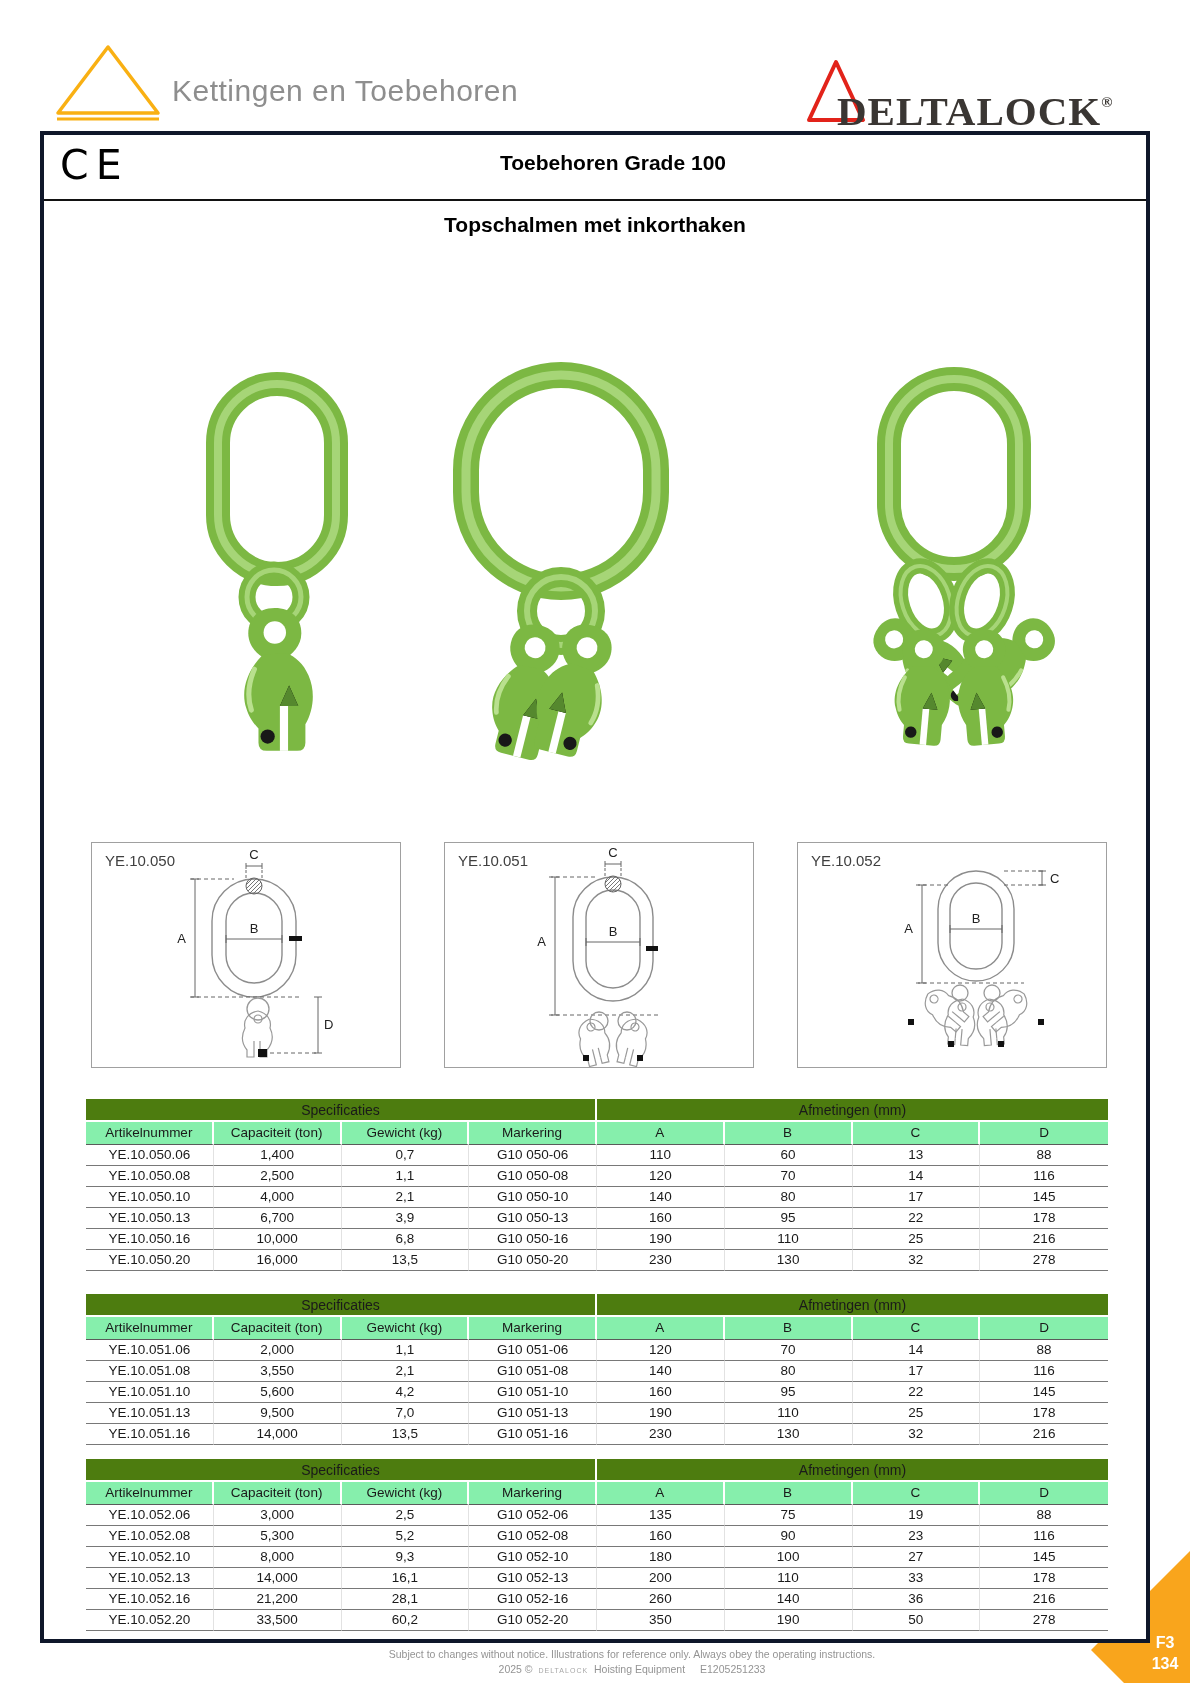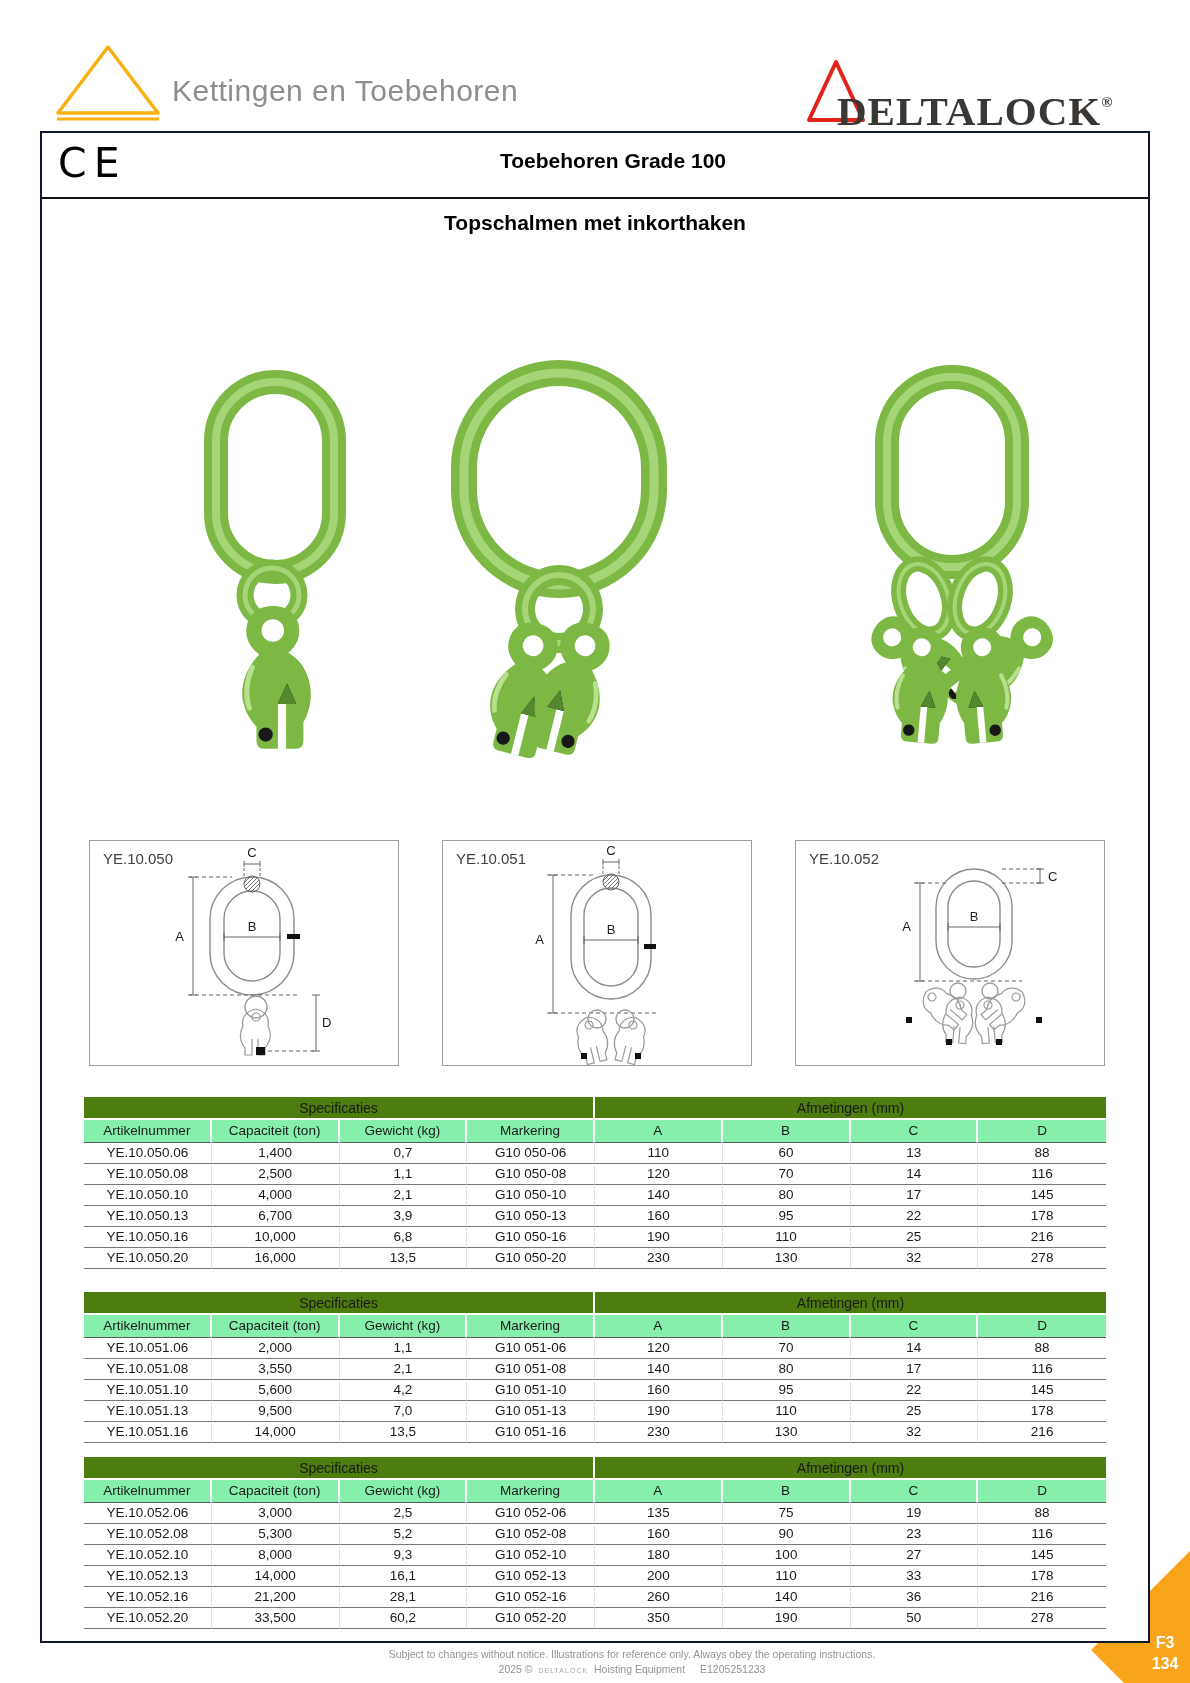--- a/index.html
+++ b/index.html
@@ -12,21 +12,21 @@
   .section-title { left:160px; top:74px; font-size:30px; color:#8e8e8e; letter-spacing:0.5px;margin-left:12px; }
   .brand { right:85px; top:58px; width:300px; height:68px; }
   .brand .red-tri { position:absolute; left:0; top:0; }
   .brand .brand-text { position:absolute; left:32px; top:2px;
       font-family:"Liberation Serif", serif; font-weight:bold; font-size:41px;
       letter-spacing:1px; color:#3a3633; line-height:84px; white-space:nowrap; }
   .brand sup { font-size:15px; vertical-align:18px; letter-spacing:0; }
 
   
   .main-box { left:40px; top:131px; width:1110px; height:1512px;
-      border:2px solid #0f172a; background:#fff; z-index:2; }
+      border:4px solid #0f172a; background:#fff; z-index:2; }
   .ce-mark { left:16px; top:6px; font-family:"DejaVu Sans", sans-serif;
       font-size:41px; letter-spacing:7px; color:#000; }
   .grade-title { left:0; top:16px; width:100%; text-align:center;
       font-size:21px; font-weight:bold; color:#000;padding-left:36px; }
   .band-rule { left:0; top:64px; width:100%; height:0; border-top:2px solid #121212; }
   .page-subtitle { left:0; top:78px; width:100%; text-align:center;
       font-size:21px; font-weight:bold; color:#000; }
 
   
   .dbox { top:707px; width:310px; height:226px; border:1px solid #a0a0a0; background:#fff; }

